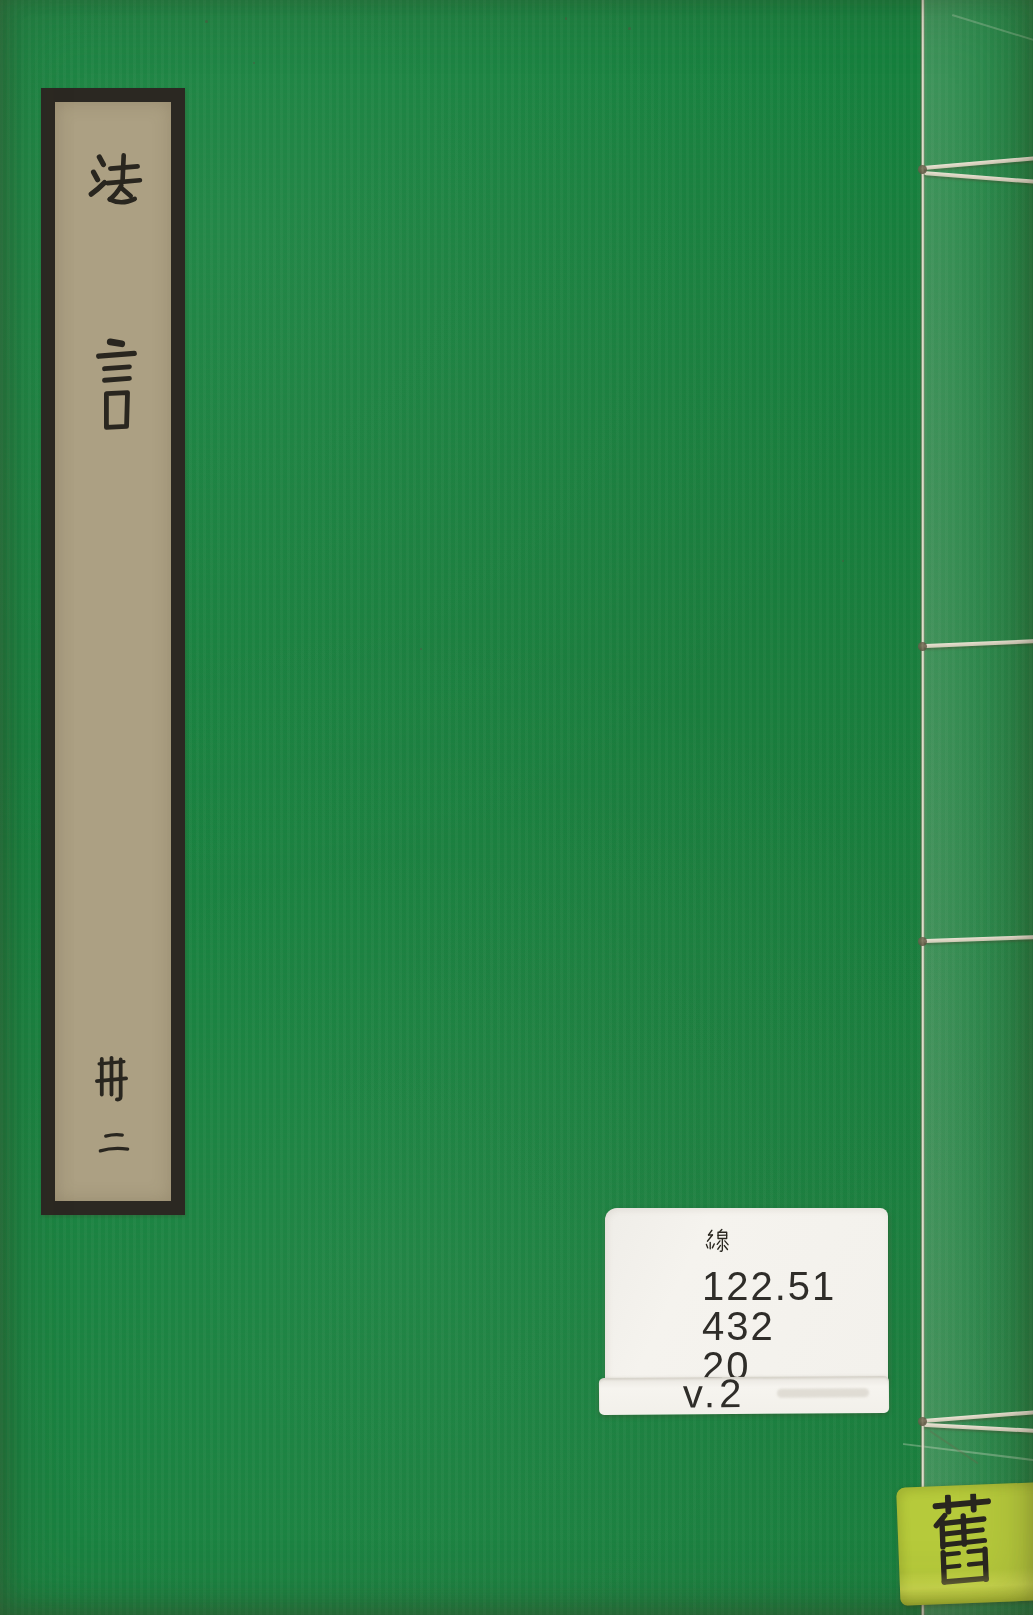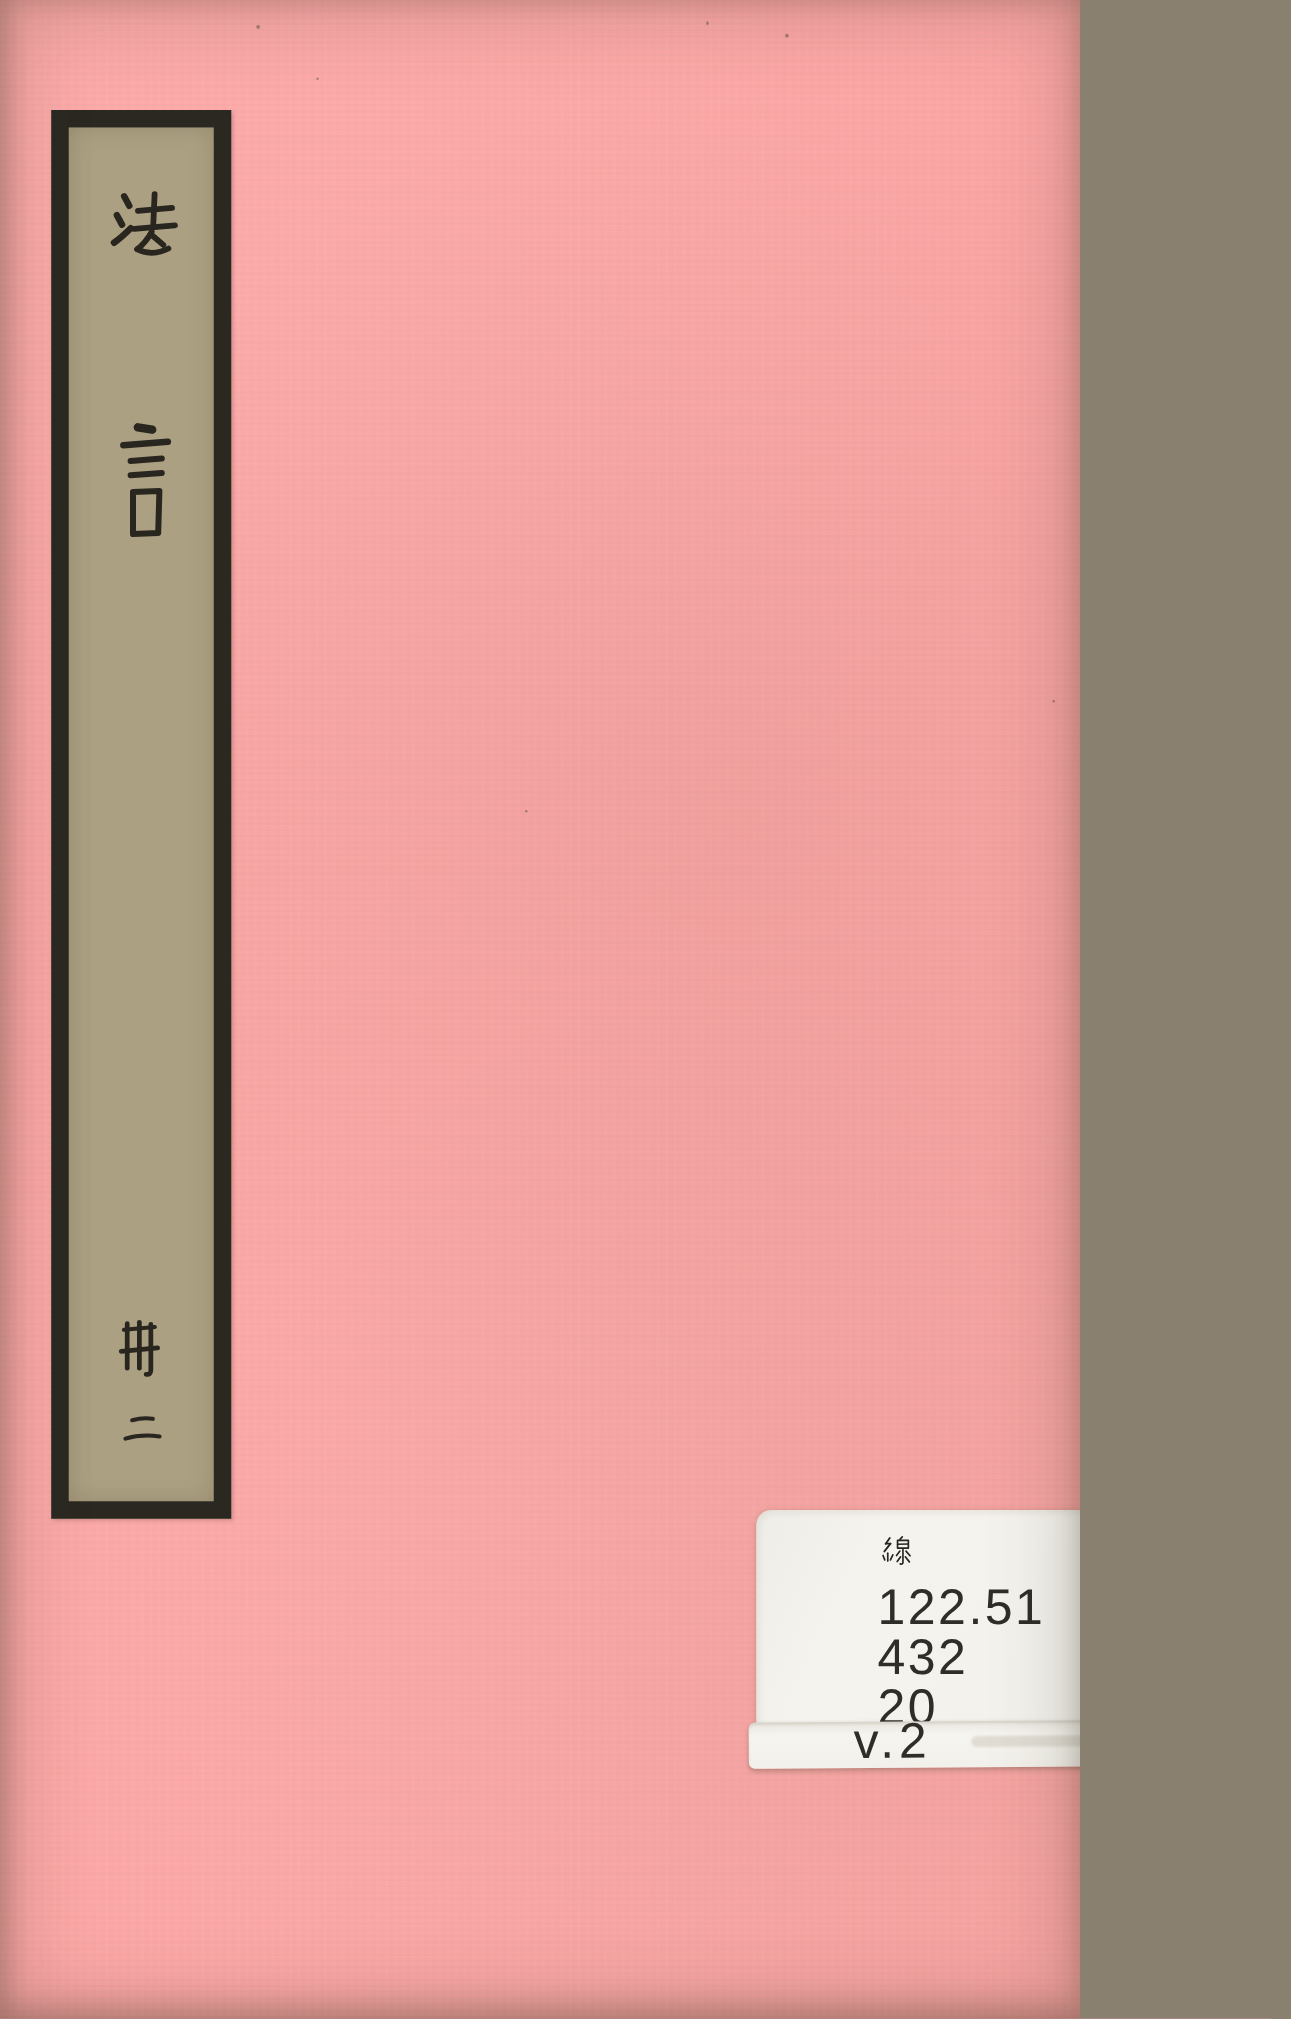--- a/index.html
+++ b/index.html
@@ -1,17 +1,17 @@
 <!DOCTYPE html>
 <html><head>
 <meta charset="utf-8">
 <style>
   html,body{margin:0;padding:0;background:#8f английский;}
   body{margin:0;background:#8a8070;font-family:"Liberation Sans","DejaVu Sans",sans-serif;}
-  .scene{position:relative;width:864px;height:1615px;overflow:hidden;background:#fca5a5;}
+  .scene{position:relative;width:1033px;height:1615px;overflow:hidden;background:#15803d;}
 
   
   .texture{position:absolute;inset:0;pointer-events:none;
     background-image:
       radial-gradient(circle at 22% 14%, rgba(255,252,240,0.06), transparent 42%),
       radial-gradient(circle at 68% 40%, rgba(88,78,54,0.07), transparent 52%),
       radial-gradient(circle at 38% 78%, rgba(255,252,240,0.05), transparent 46%),
       radial-gradient(circle at 85% 82%, rgba(88,78,54,0.06), transparent 40%),
       repeating-linear-gradient(0deg, rgba(118,106,80,0.028) 0 2px, transparent 2px 5px),
       repeating-linear-gradient(90deg, rgba(255,250,235,0.03) 0 3px, transparent 3px 7px);}

